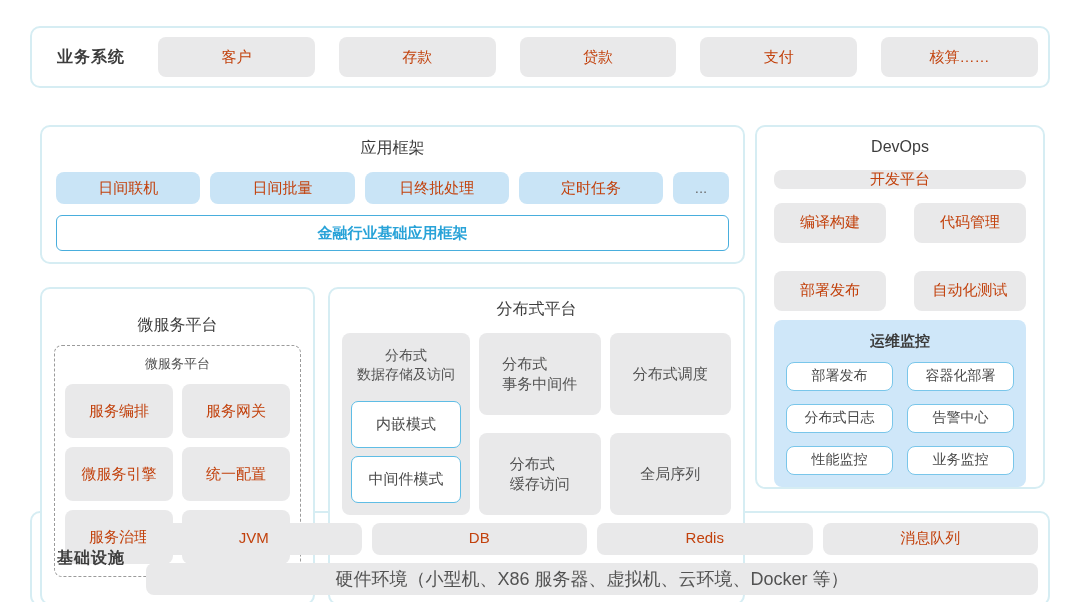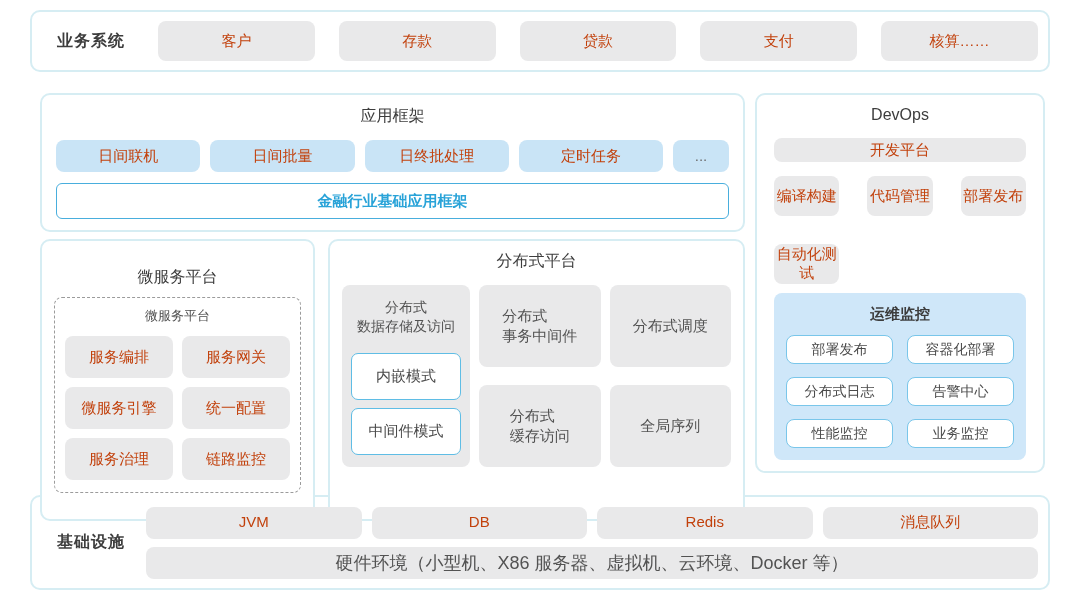--- a/index.html
+++ b/index.html
@@ -9,20 +9,21 @@
     font-family:"Liberation Sans","DejaVu Sans",sans-serif;
     color:#4a4a4a;
     overflow:hidden;
   }
   .page { width:1080px; height:602px; padding:10px 30px 12px 30px; }
 
   .panel {
     background:#ffffff;
     border:2px solid #d6edf3;
     border-radius:10px;
+    margin-top:16px;
   }
 
   .layer-label {
     width:86px; flex-shrink:0;
     font-size:16px; font-weight:600; color:#3d3d3d;
     text-align:center; letter-spacing:1px;
   }
 
   .btn {
     display:flex; align-items:center; justify-content:center;
@@ -58,21 +59,21 @@
   .platforms-row { display:flex; gap:13px; flex:1; }
 
   
   .microservice { width:275px; padding:26px 12px; }
   .ms-inner {
     border:1px dashed #9b9b9b; border-radius:8px;
     margin-top:9px; padding:9px 10px 12px;
   }
   .ms-inner-title { text-align:center; font-size:13px; color:#4f4f4f; margin-bottom:11px; }
   .ms-grid { display:grid; grid-template-columns:1fr 1fr; gap:9px; }
-  .ms-grid .btn { height:42px; }
+  .ms-grid .btn { height:54px; }
 
   
   .distributed { flex:1; padding:10px 12px; }
   .dist-grid { display:flex; gap:9px; margin-top:13px; height:182px; }
   .dist-col1 {
     width:128px; background:#e9e9ea; border-radius:8px;
     padding:9px 9px 10px; display:flex; flex-direction:column;
   }
   .dist-col1-label {
     text-align:center; font-size:14px; color:#535353;
@@ -88,21 +89,21 @@
   .dist-col { flex:1; display:flex; flex-direction:column; gap:18px; }
   .dist-cell {
     background:#e9e9ea; border-radius:8px; flex:1;
     display:flex; align-items:center; justify-content:center;
     font-size:15px; color:#535353; white-space:pre-line; line-height:1.35;
   }
 
   
   .devops { width:290px; padding:11px 17px; display:flex; flex-direction:column; }
   .devops .btn.full { height:40px; margin-top:14px; }
-  .devops-grid { display:grid; grid-template-columns:1fr 1fr 1fr; gap:28px; margin-top:14px; }
+  .devops-grid { display:grid; grid-template-columns:1fr 1fr; gap:28px; margin-top:14px; }
   .devops-grid .btn { height:40px; }
   .monitor {
     margin-top:9px; flex:1;
     background:#cfe7f9; border-radius:8px;
     padding:9px 12px 12px;
   }
   .monitor-title { text-align:center; font-size:15px; font-weight:600; color:#3d3d3d; margin:3px 0 11px; }
   .monitor-grid { display:grid; grid-template-columns:1fr 1fr; gap:13px 14px; }
   .monitor-btn {
     background:#ffffff; border:1.5px solid #79c6ea; border-radius:8px;

